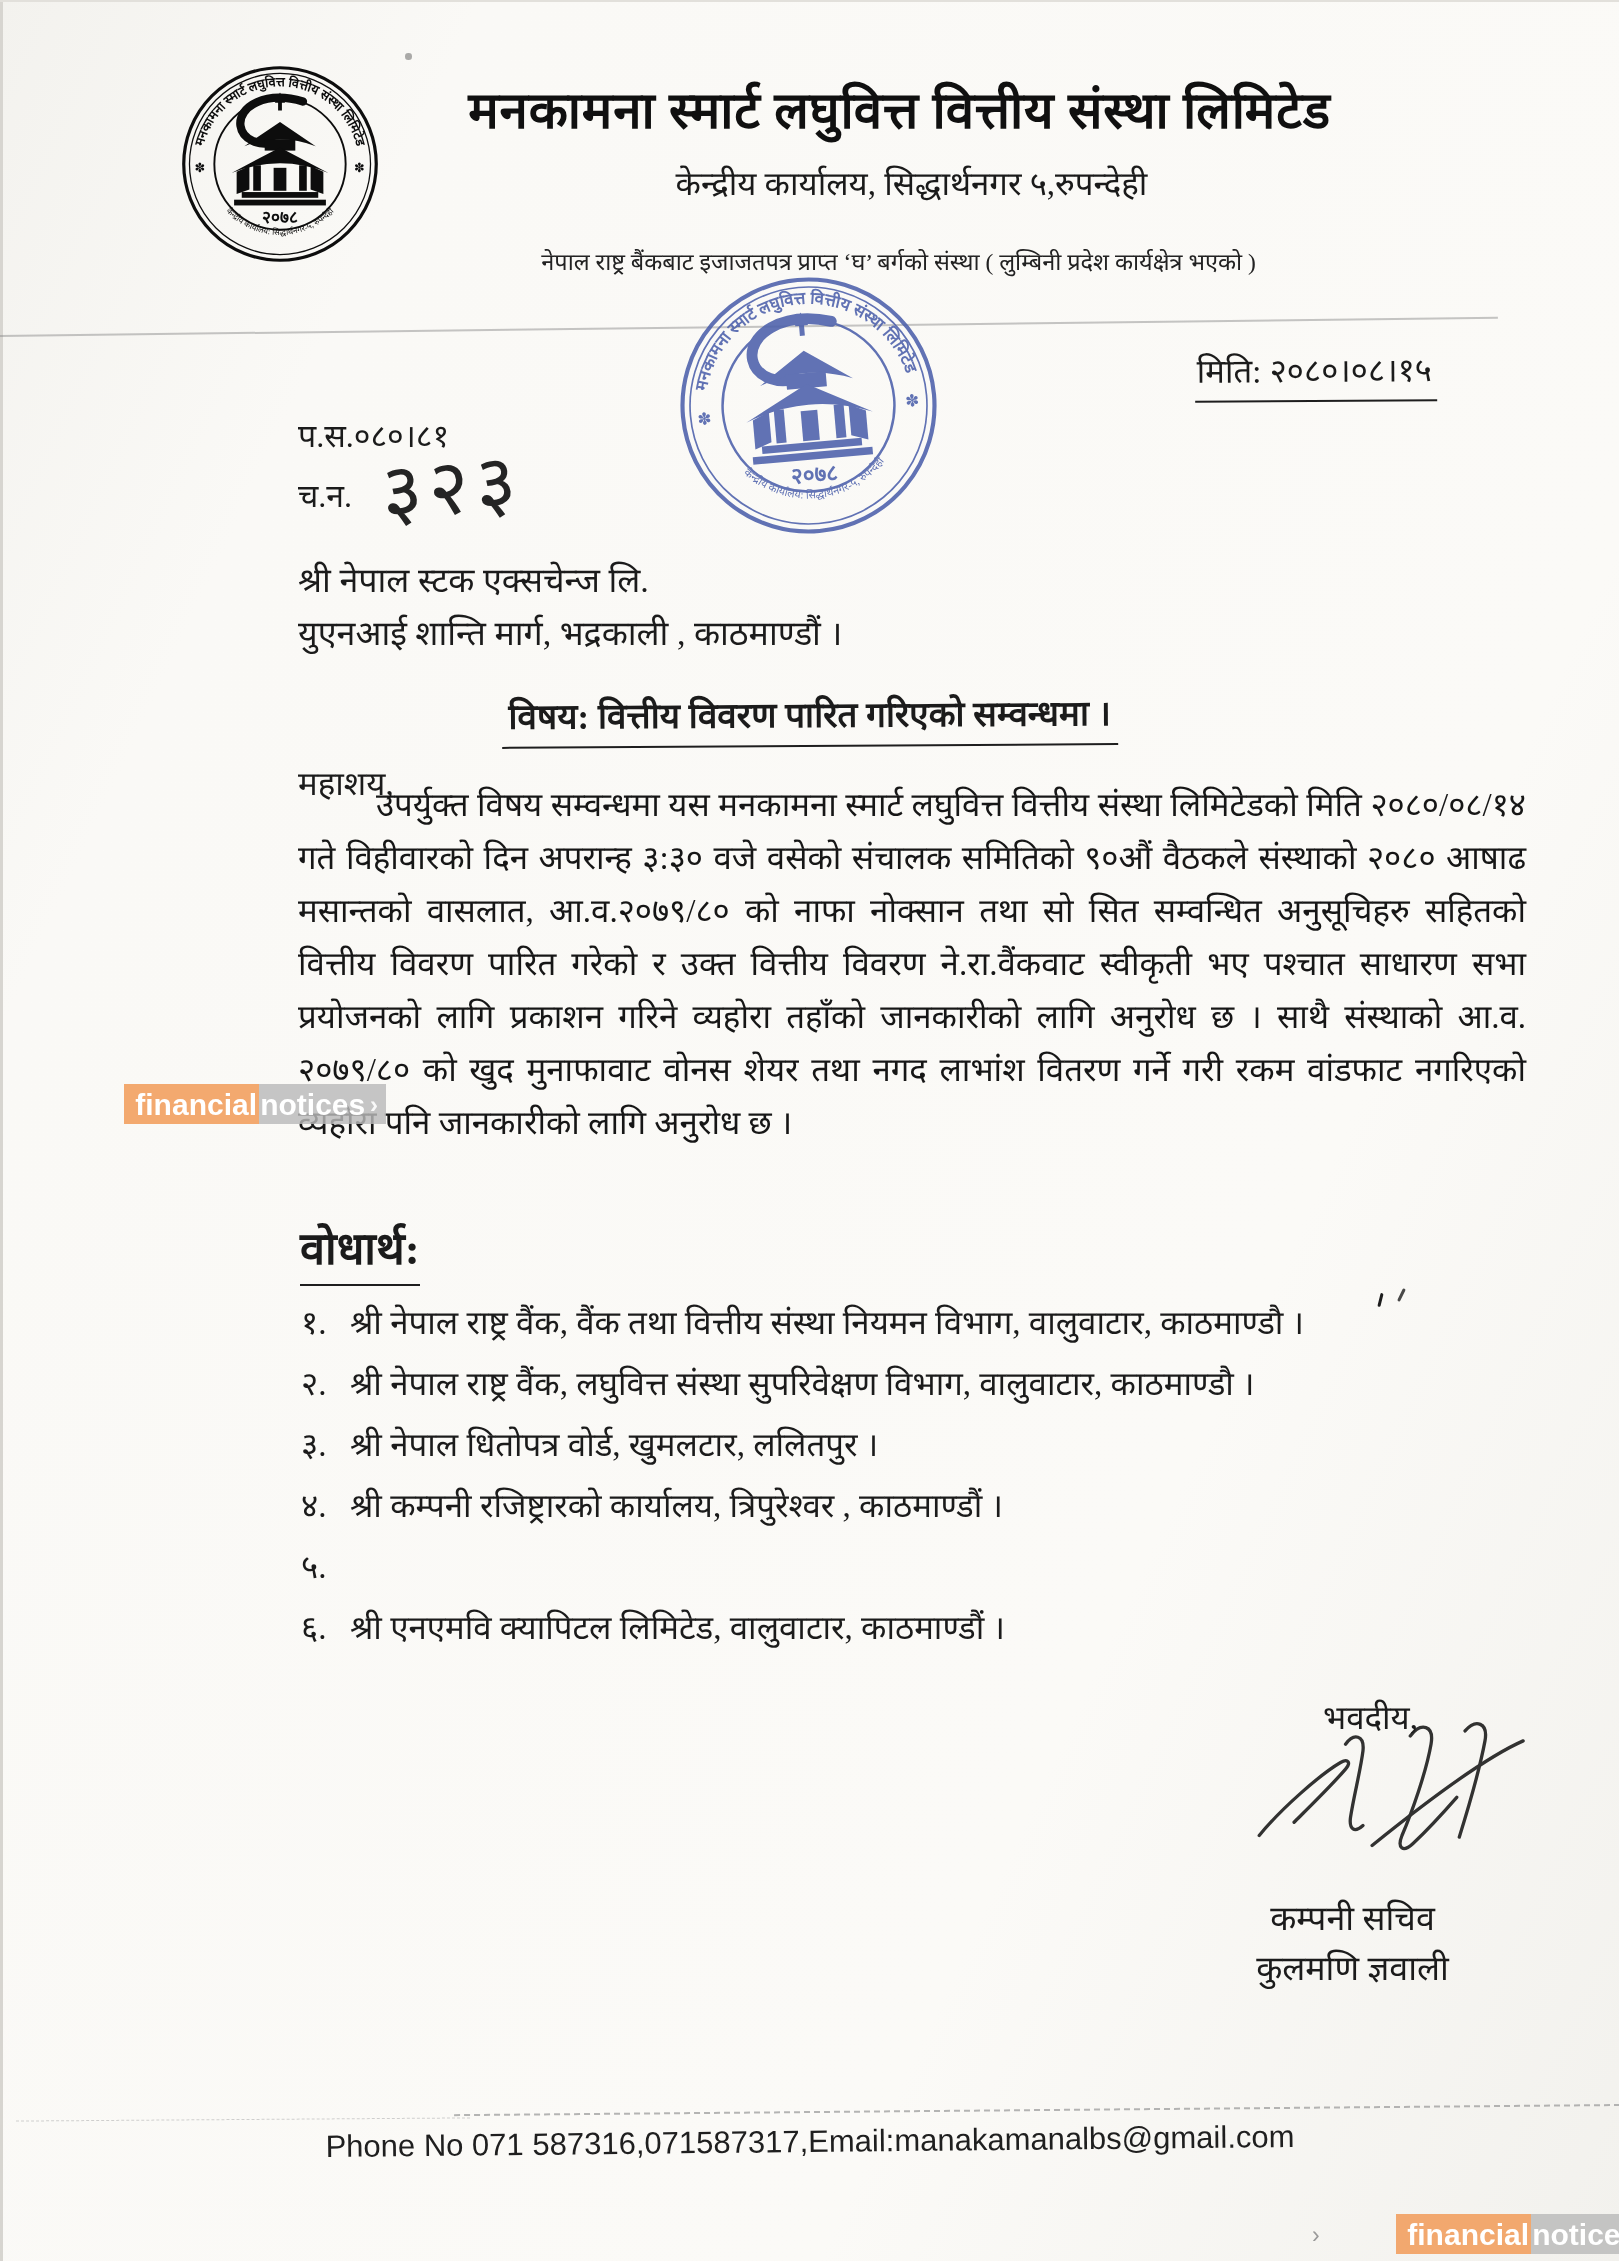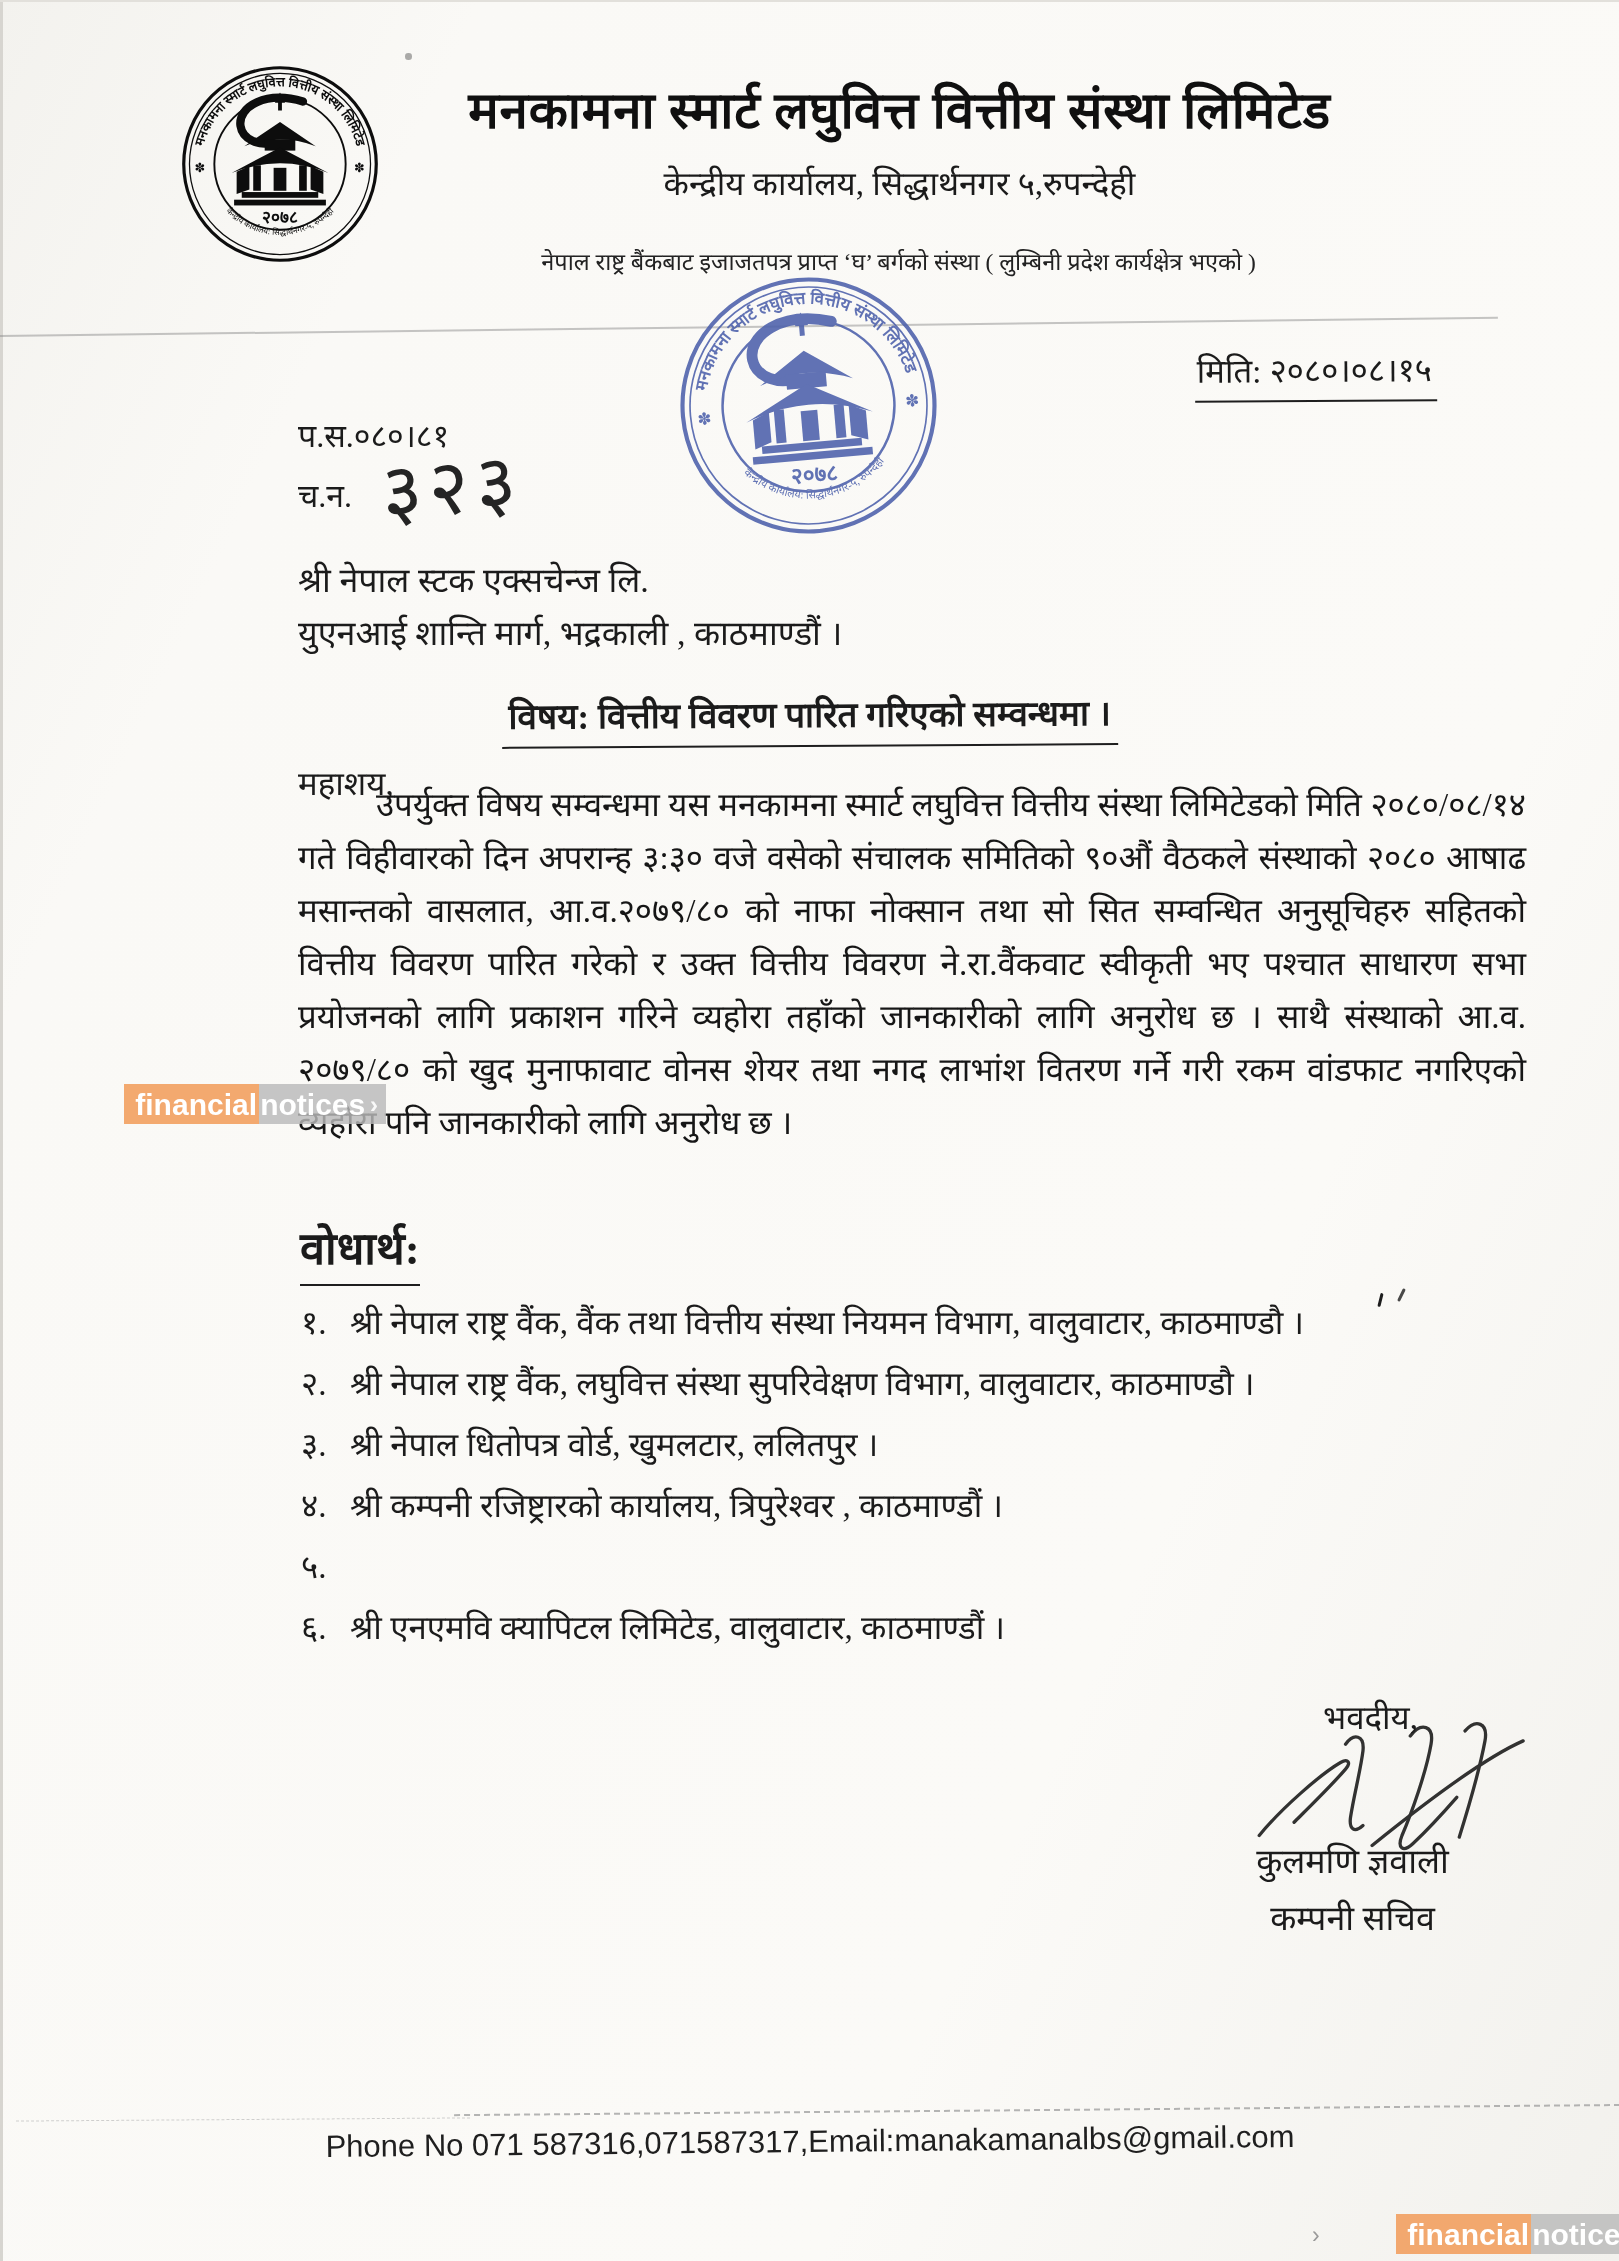--- a/index.html
+++ b/index.html
@@ -9,21 +9,21 @@
     font-family:"Liberation Serif","DejaVu Serif",serif;color:#1b1b1b;
   }
   .abs{position:absolute;}
   .edge-left{left:0;top:0;width:3.2px;height:100%;background:#d7d5d0;}
   .edge-top{left:0;top:0;width:100%;height:2.4px;background:#e2e0db;}
   .speck{left:405px;top:53px;width:6.5px;height:6.5px;border-radius:50%;background:#4a4a4a;opacity:.45;}
 
   
   .org-name{left:369px;top:73px;width:1061px;text-align:center;font-size:51px;font-weight:bold;
     letter-spacing:0.8px;color:#101010;}
-  .office-line{left:369px;top:160px;width:1061px;text-align:center;font-size:33px;color:#1a1a1a;}
+  .office-line{left:369px;top:160px;width:1061px;text-align:center;font-size:33px;color:#1a1a1a;padding-left:12px;}
   .license-line{left:202px;top:245px;width:1393px;text-align:center;font-size:23.5px;color:#222;}
 
   
   .scanline{left:0;top:335px;width:1498px;height:1.6px;background:#8e8e8e;opacity:.5;
     transform:rotate(-.7deg);transform-origin:left center;}
 
   
   .date-line{left:1195px;top:347px;width:292px;font-size:33px;text-align:left;}
   .date-line span{display:inline-block;border-bottom:2.4px solid #1e1e1e;padding:0 4.9px 8px 1.6px;transform:rotate(-.4deg);}
   .ref-no{left:298px;top:413px;font-size:32px;}
@@ -55,21 +55,21 @@
   .tick2{left:1400px;top:1288px;transform:rotate(26deg);opacity:.8;}
 
   
   .logo{left:178px;top:62px;width:204px;height:204px;color:#0d0d0d;}
   .stamp{left:675px;top:272px;width:267px;height:267px;color:#4c60ab;opacity:.88;transform:rotate(-5deg);}
   svg text{font-family:"Liberation Serif","DejaVu Serif",serif;}
 
   
   .closing{left:1316px;top:1694px;font-size:33px;margin-left:7px;}
   .signature{left:1247px;top:1711px;width:300px;height:166px;}
-  .sig-name{left:1219px;top:1837px;width:267px;text-align:center;font-size:34px;}
+  .sig-name{left:1219px;top:1944px;width:267px;text-align:center;font-size:34px;}
   .sig-role{left:1219px;top:1894px;width:267px;text-align:center;font-size:34px;}
 
   
   .foot-dots1{left:454px;top:2104px;width:1166px;border-top:2.4px dashed #9d9d9d;opacity:.75;
     transform:rotate(-.5deg);transform-origin:right center;}
   .foot-dots2{left:16px;top:2119px;width:454px;border-top:1.6px dashed #b3b3b3;opacity:.6;transform:rotate(-.4deg);}
   .foot-contact{left:0;top:2124px;width:1620px;text-align:center;font-size:31px;color:#1f1f1f;
     font-family:"Liberation Sans","DejaVu Sans",sans-serif;transform:rotate(-.6deg);}
 
   

